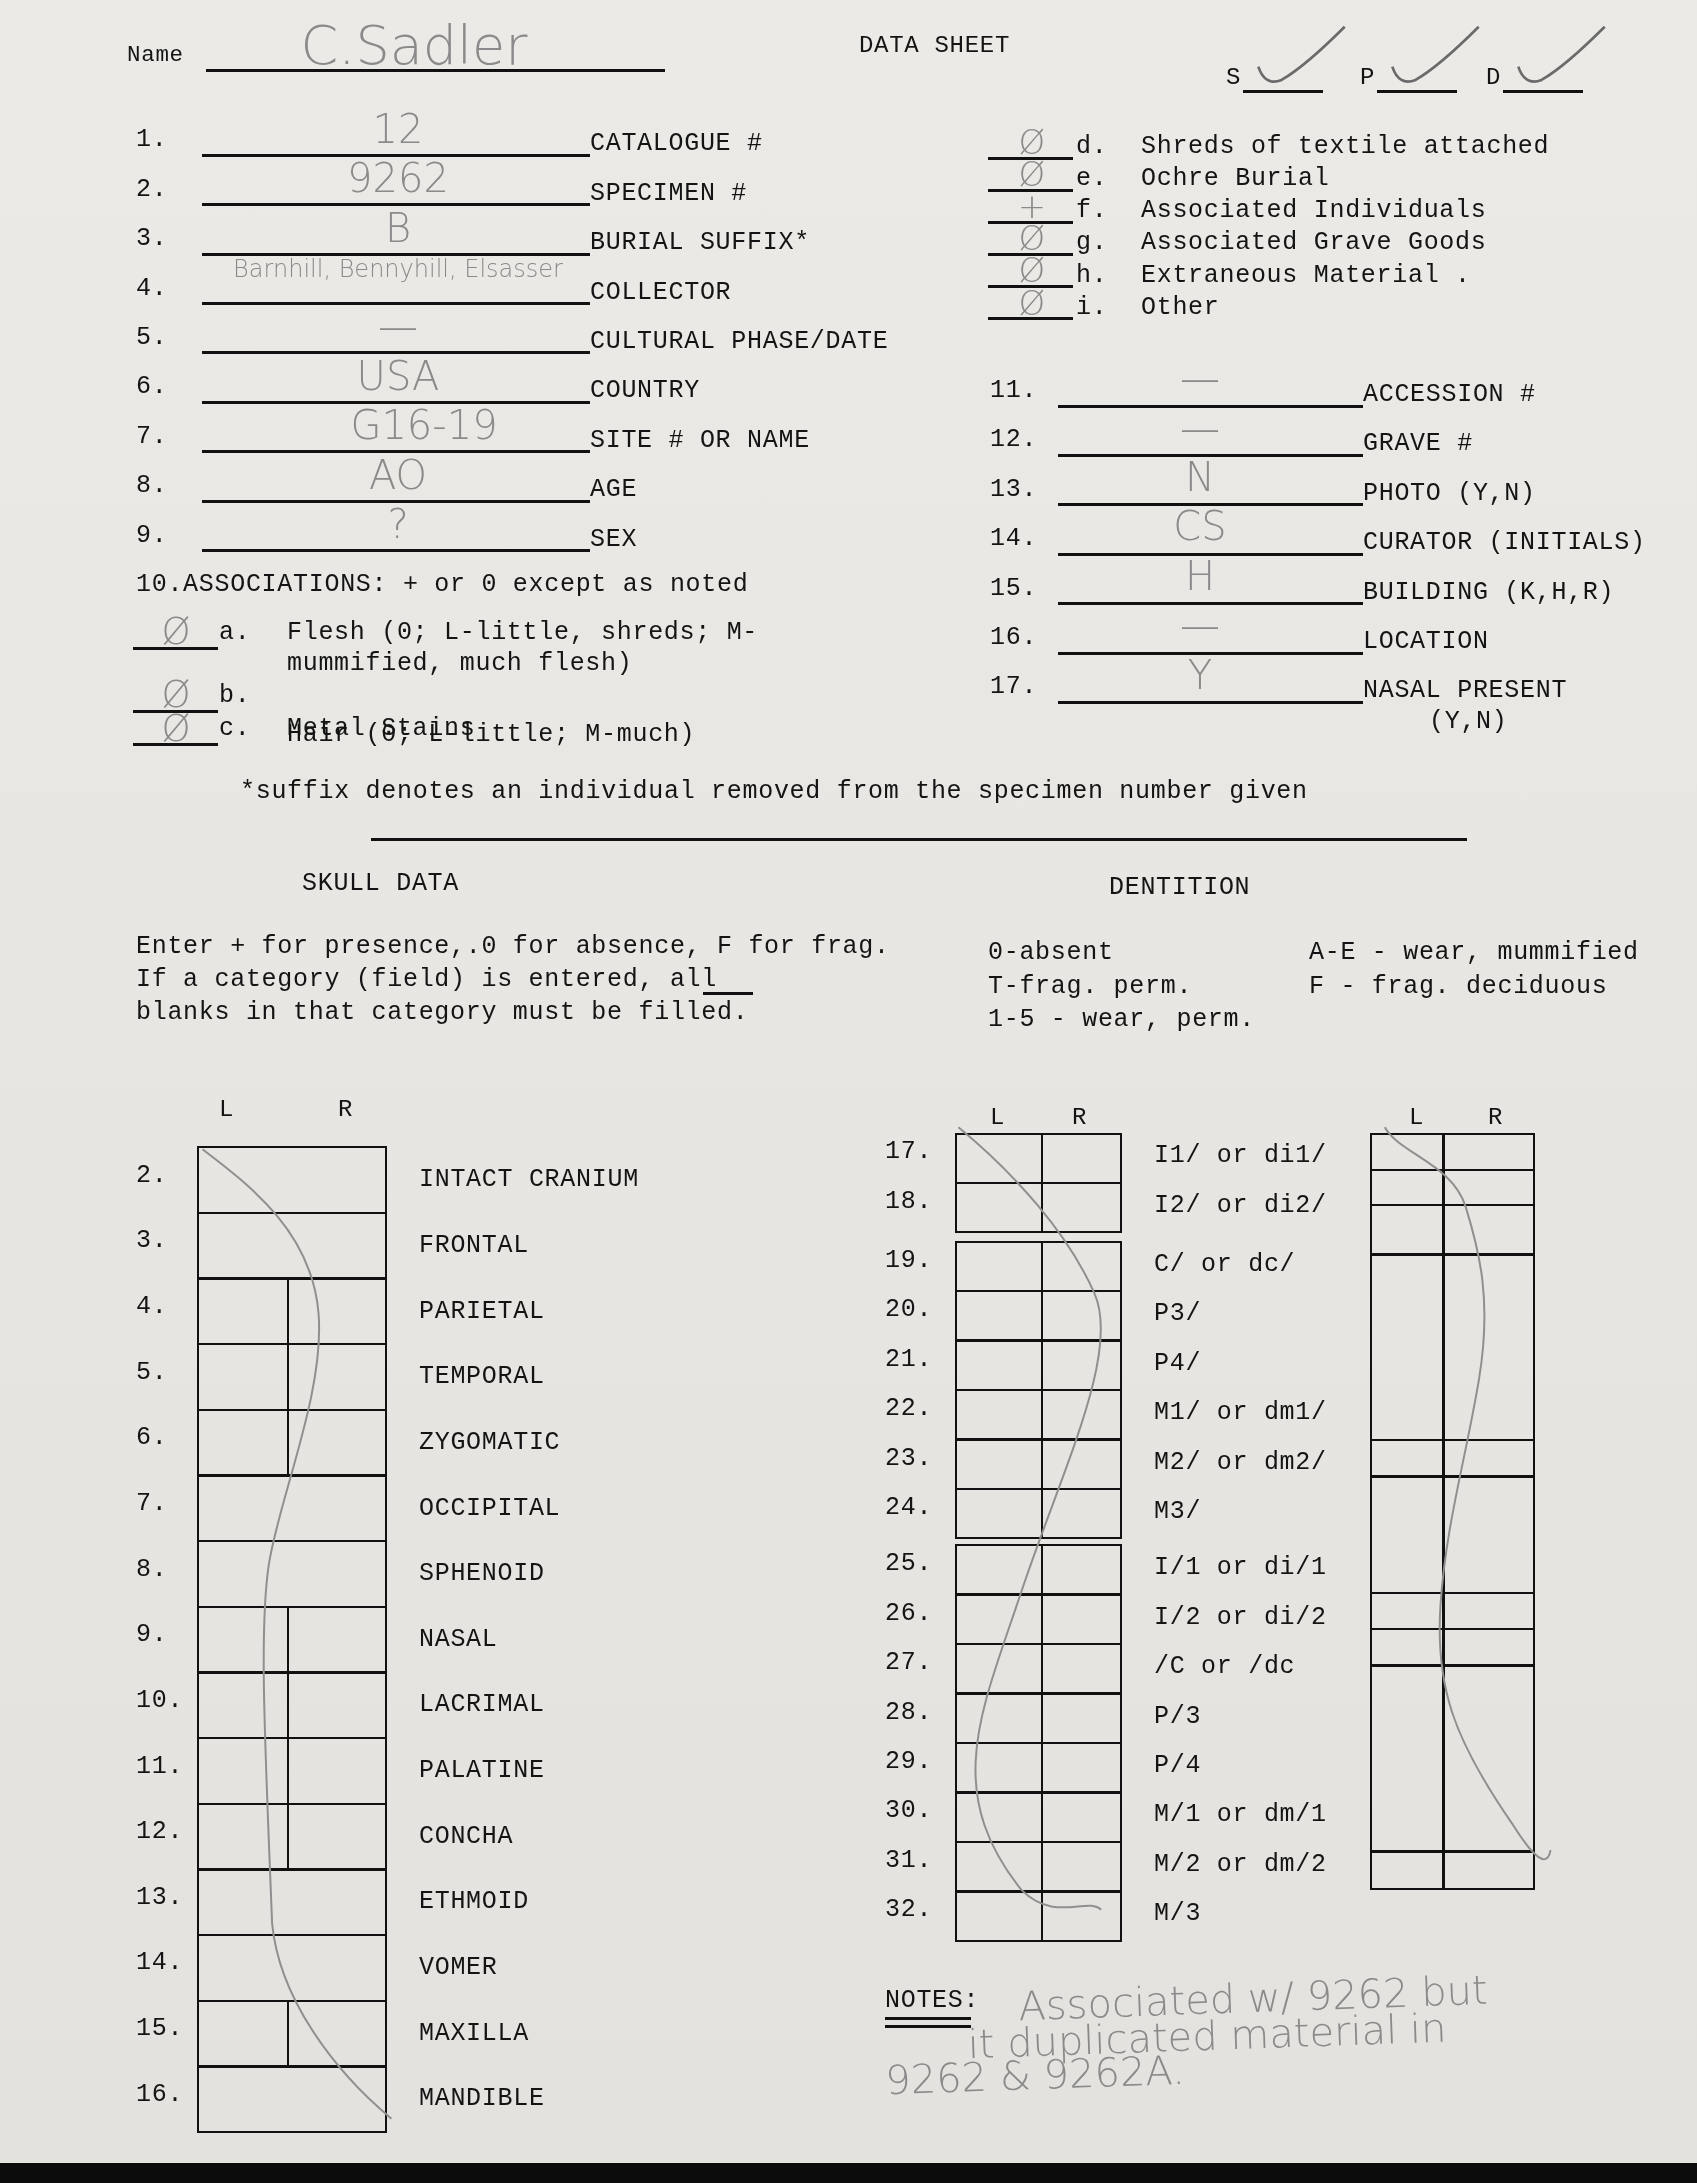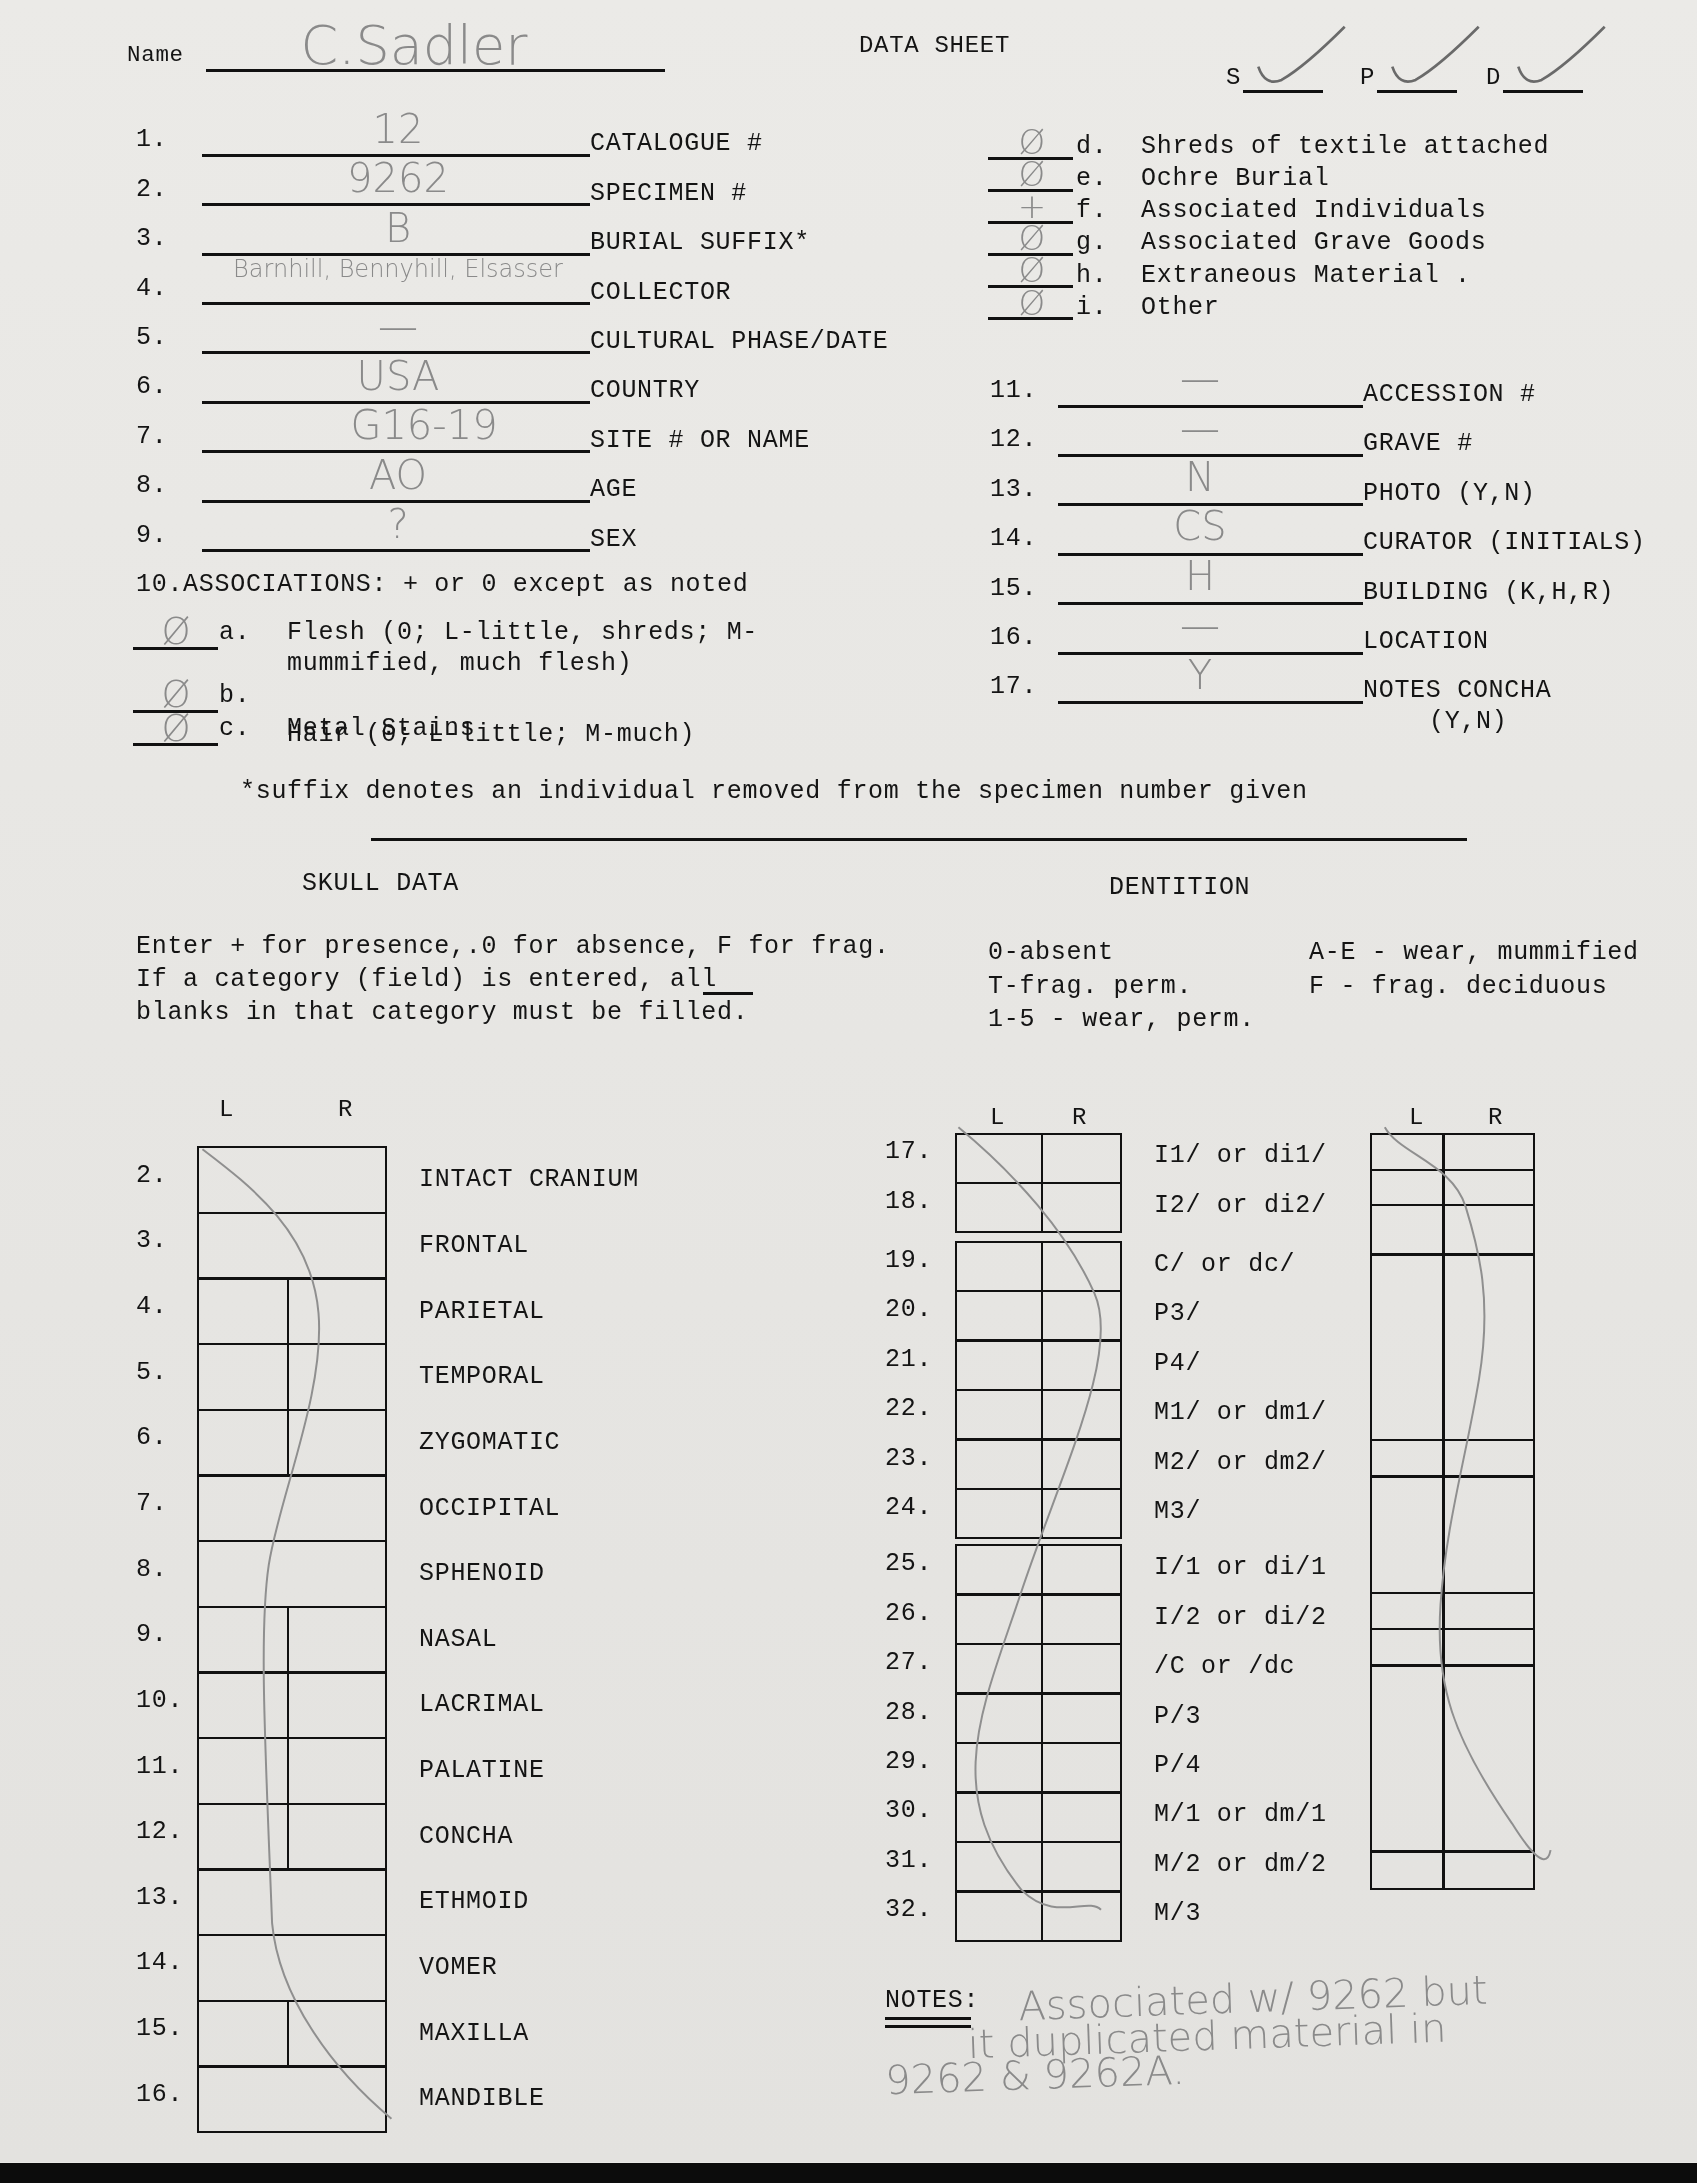--- a/index.html
+++ b/index.html
@@ -152,21 +152,21 @@
     <div class="t" style="left:990px;top:576px;">15.</div>
     <div class="line" style="left:1058px;top:602px;width:305px;"></div>
     <div class="t" style="left:1363px;top:580px;">BUILDING (K,H,R)</div>
     <div class="hw" style="left:1200px;top:556px;font-size:40px;">H</div>
     <div class="t" style="left:990px;top:625px;">16.</div>
     <div class="line" style="left:1058px;top:652px;width:305px;"></div>
     <div class="t" style="left:1363px;top:629px;">LOCATION</div>
     <div class="hw" style="left:1200px;top:605px;font-size:40px;">—</div>
     <div class="t" style="left:990px;top:674px;">17.</div>
     <div class="line" style="left:1058px;top:701px;width:305px;"></div>
-    <div class="t" style="left:1363px;top:678px;">NOTES CONCHA</div>
+    <div class="t" style="left:1363px;top:678px;">NASAL PRESENT</div>
     <div class="t" style="left:1429px;top:709px;">(Y,N)</div>
     <div class="hw" style="left:1200px;top:655px;font-size:40px;">Y</div>
   </div>
 
 <div class="t" style="left:240px;top:779px;">*suffix denotes an individual removed from the specimen number given</div>
 <div class="line" style="left:371px;top:838px;width:1096px;height:3.3px;"></div>
 
 <div class="t" style="left:302px;top:871px;">SKULL DATA</div>
 <div class="t" style="left:136px;top:934px;">Enter + for presence,.0 for absence, F for frag.</div>
 <div class="t" style="left:136px;top:967px;">If a category (field) is entered, all</div>

